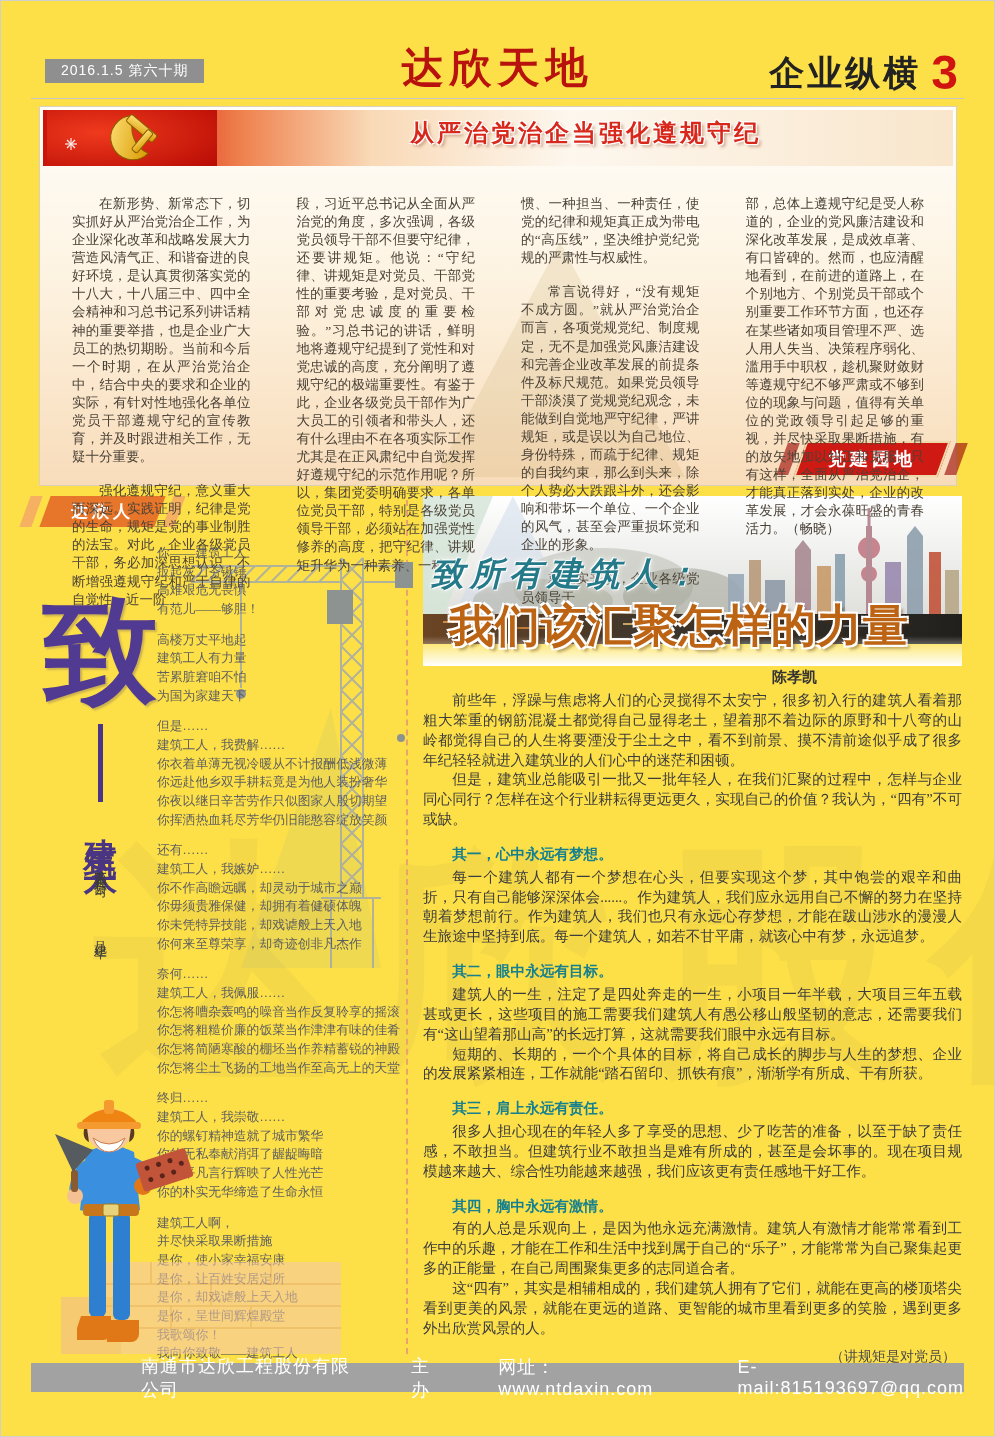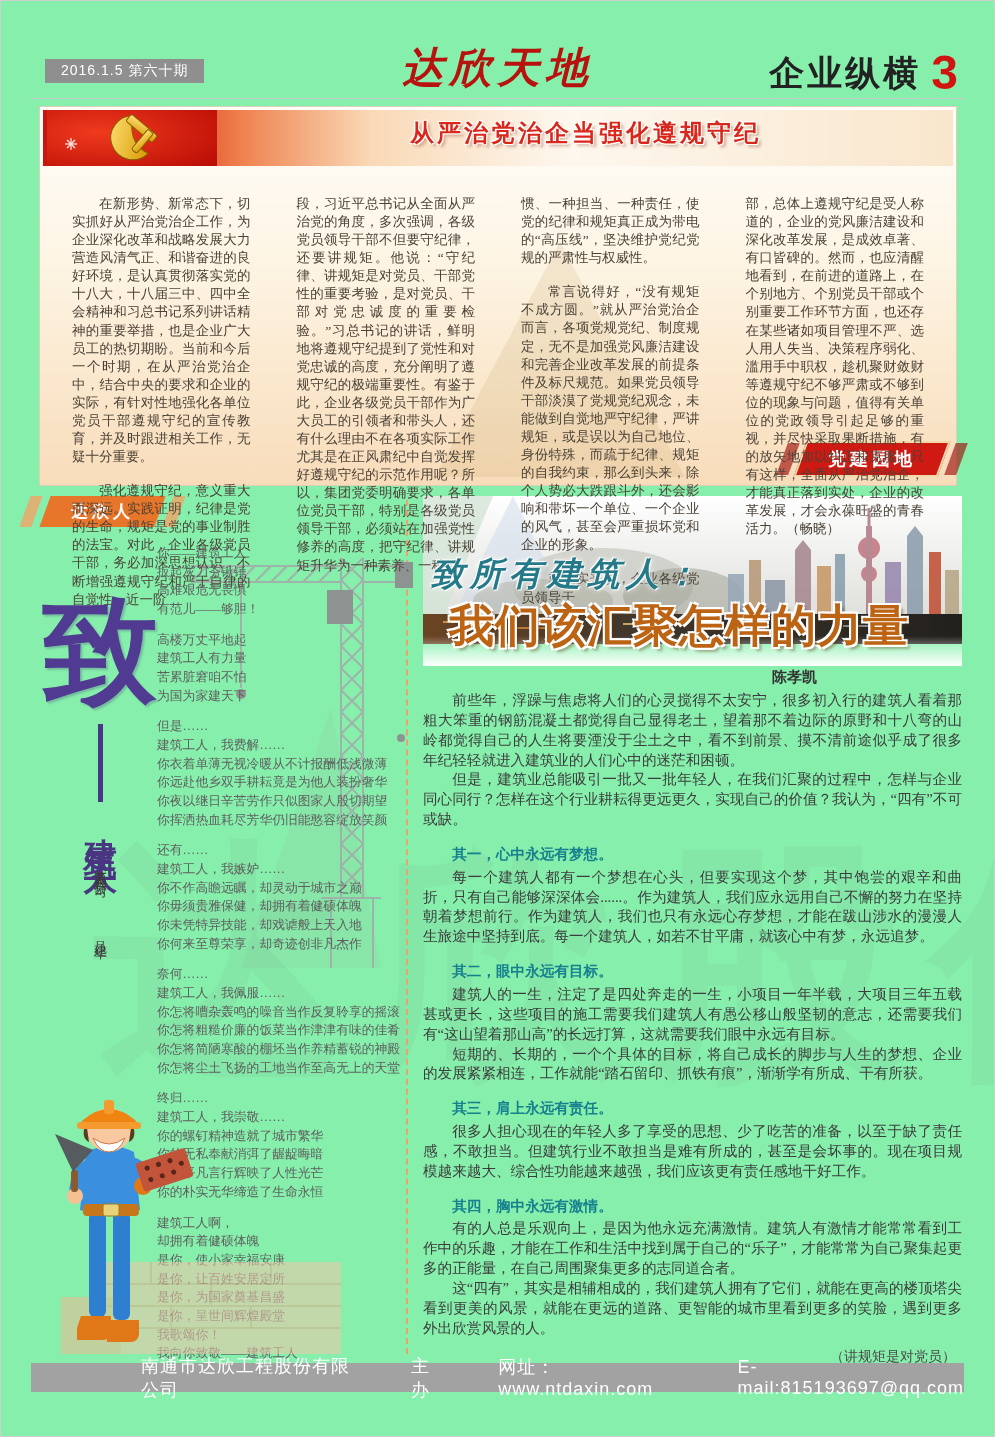--- a/index.html
+++ b/index.html
@@ -1,24 +1,24 @@
 <!DOCTYPE html>
 <html><head>
 <meta charset="utf-8">
 <style>
   html,body{margin:0;padding:0;background:#e9e9e9;}
-  .page{position:relative;width:995px;height:1437px;margin:0 auto;background:#86efac;
+  .page{position:relative;width:995px;height:1437px;margin:0 auto;background:#fde047;
         border:1px solid #cfcfcf;box-sizing:border-box;overflow:hidden;
         font-family:"Liberation Serif",serif;}
   
   .hdr{position:absolute;left:30px;right:30px;top:30px;height:60px;}
   .issue-box{position:absolute;left:14px;top:28px;background:#8f8f8f;color:#fff;
              font-family:"Liberation Sans",sans-serif;font-size:14px;padding:3px 16px;letter-spacing:1px;}
   .masthead{position:absolute;left:0;right:0;top:16px;text-align:center;font-size:42px;font-weight:bold;
-            font-style:italic;color:#b8120e;letter-spacing:6px;line-height:1;}
+            color:#b8120e;letter-spacing:6px;line-height:1;}
   .hdr-right{position:absolute;right:6px;top:18px;display:flex;align-items:flex-start;gap:10px;}
   .section-label{font-size:35px;font-weight:bold;color:#222;letter-spacing:3px;line-height:1.4;}
   .page-number{font-size:48px;font-weight:bold;color:#d01510;font-family:"Liberation Sans",sans-serif;line-height:1;}
   .hdr-rule{position:absolute;left:30px;right:30px;top:97px;border-top:1px solid #c6c6c6;}
   
   .party-box{position:absolute;left:38px;right:37px;top:105px;height:380px;border:1px solid #dcd0b8;
              background:linear-gradient(180deg,#fffefb 0%,#fdf3e1 45%,#f8dcba 100%);box-sizing:border-box;}
   .banner{position:relative;height:56px;margin:3px;
           background:linear-gradient(90deg,#c9150c 0%,#dd3318 13%,#ef8350 22%,#f9d9b6 36%,#fdf7ee 58%,#f9e6cc 100%);}
   .banner svg{position:absolute;left:4px;top:0;}
@@ -222,24 +222,24 @@
           <div class="stanza">
             <div>终归……</div>
             <div>建筑工人，我崇敬……</div>
             <div>你的螺钉精神造就了城市繁华</div>
             <div>你的无私奉献消弭了龌龊晦暗</div>
             <div>你的平凡言行辉映了人性光芒</div>
             <div>你的朴实无华缔造了生命永恒</div>
           </div>
           <div class="stanza">
             <div>建筑工人啊，</div>
-            <div>却拥有着健硕体魄</div>
+            <div>并尽快采取果断措施</div>
             <div>是你，使小家幸福安康</div>
             <div>是你，让百姓安居定所</div>
-            <div>是你，为国家奠基昌盛</div>
+            <div>是你，却戏谑般上天入地</div>
             <div>是你，呈世间辉煌殿堂</div>
             <div>我歌颂你！</div>
             <div>我向你致敬——建筑工人</div>
           </div>
         </div>
 
       <svg class="worker" width="310" height="262" viewBox="0 0 310 262">
         <g opacity="0.55">
           <rect x="70" y="170" width="240" height="92" fill="#f4c7ab"></rect>
           <rect x="30" y="205" width="60" height="57" fill="#f0b994"></rect>

